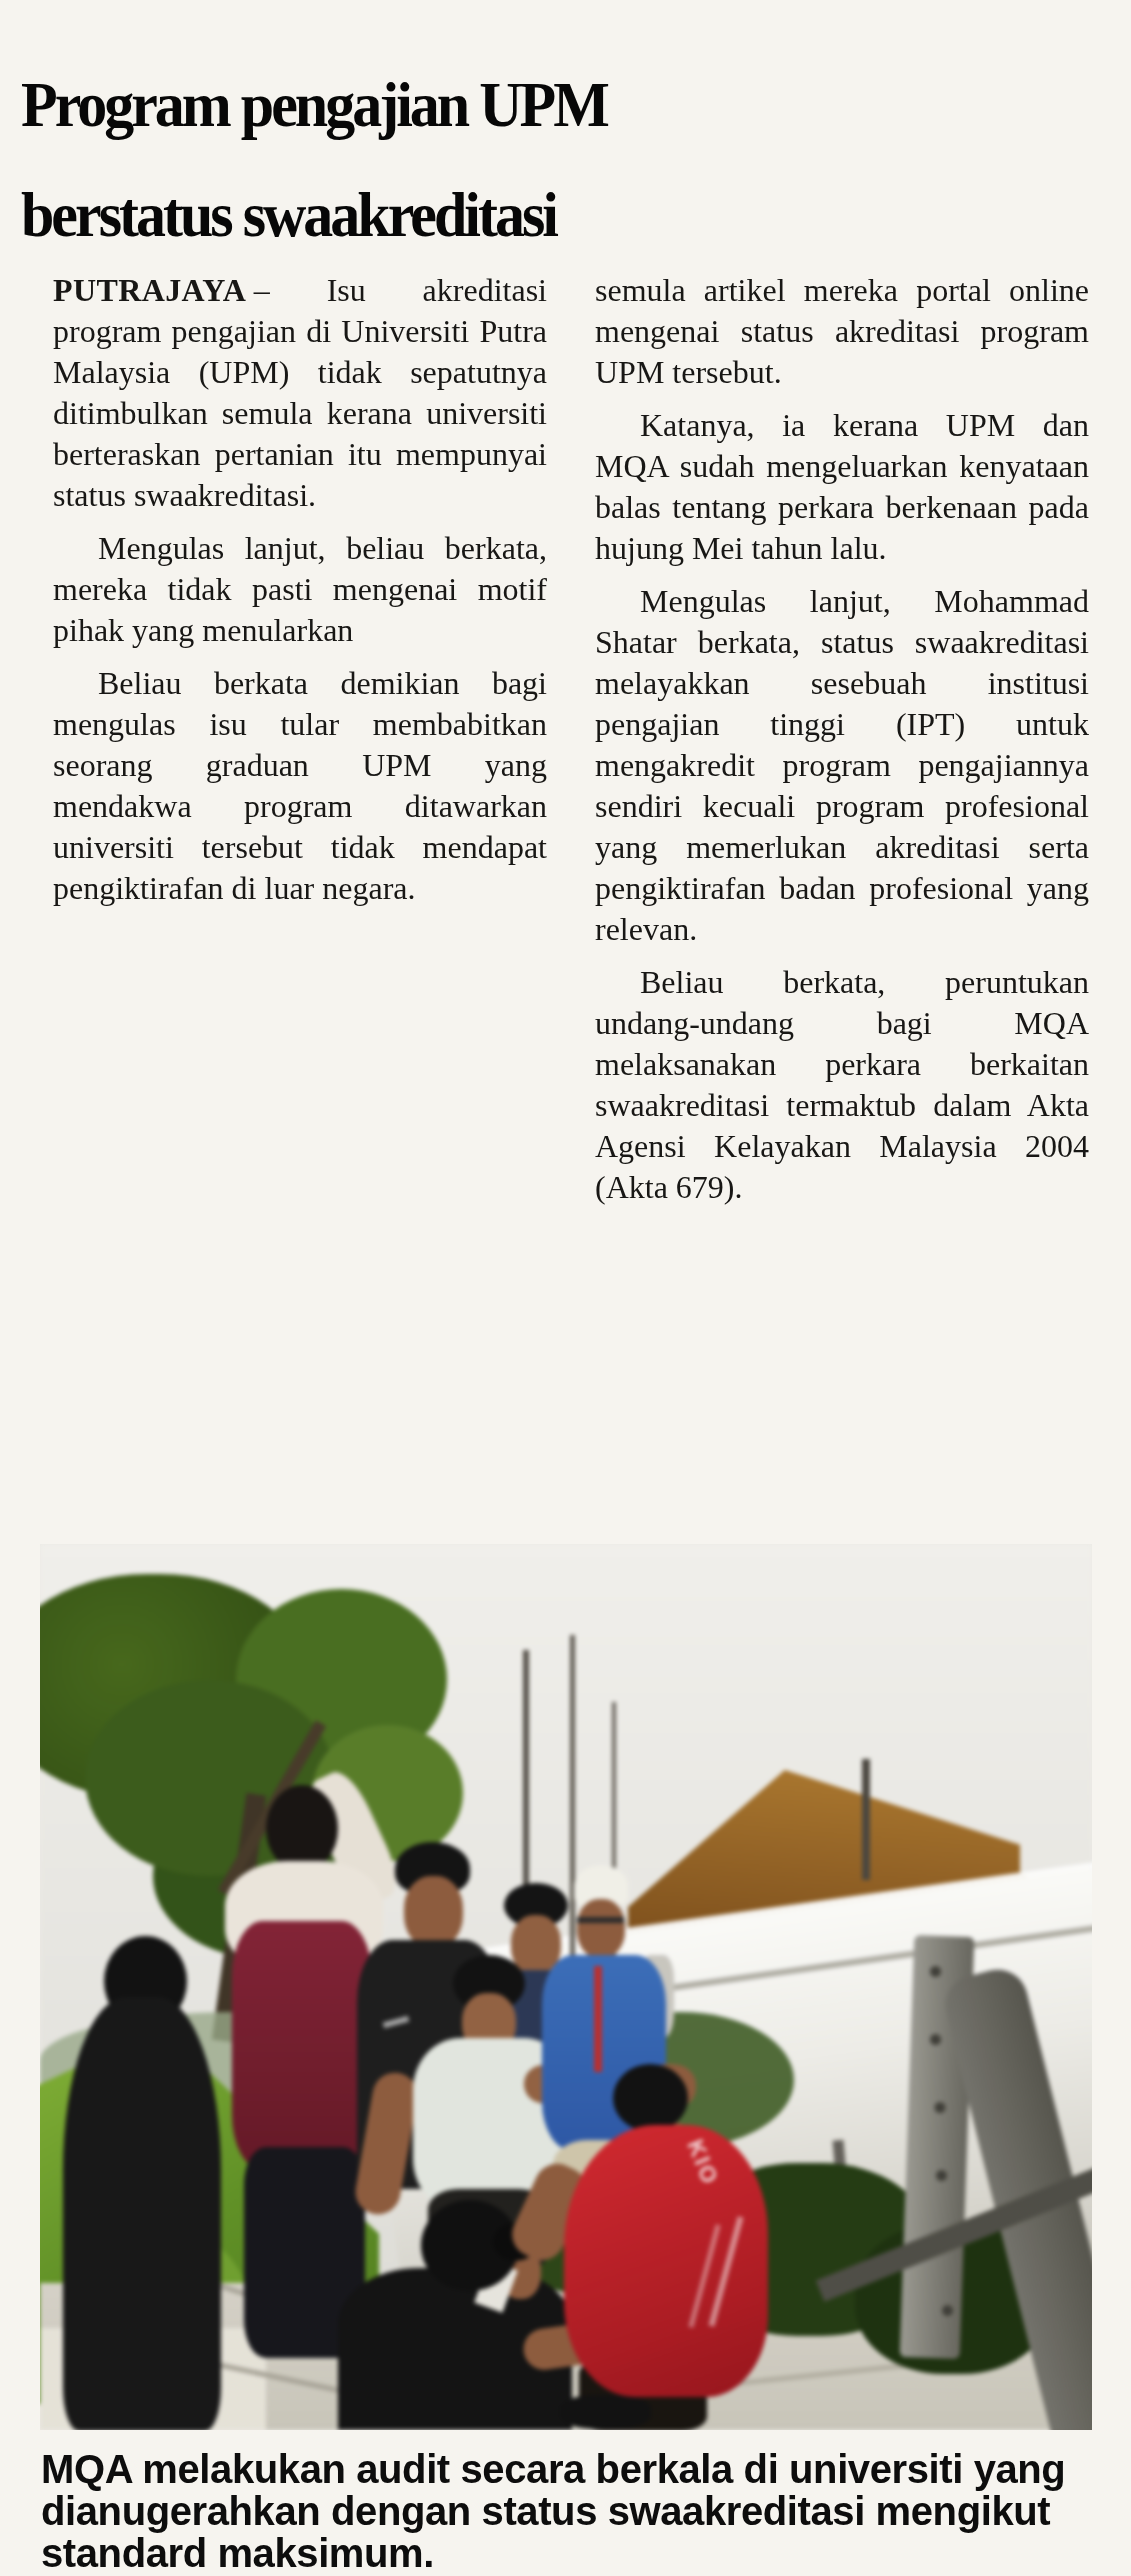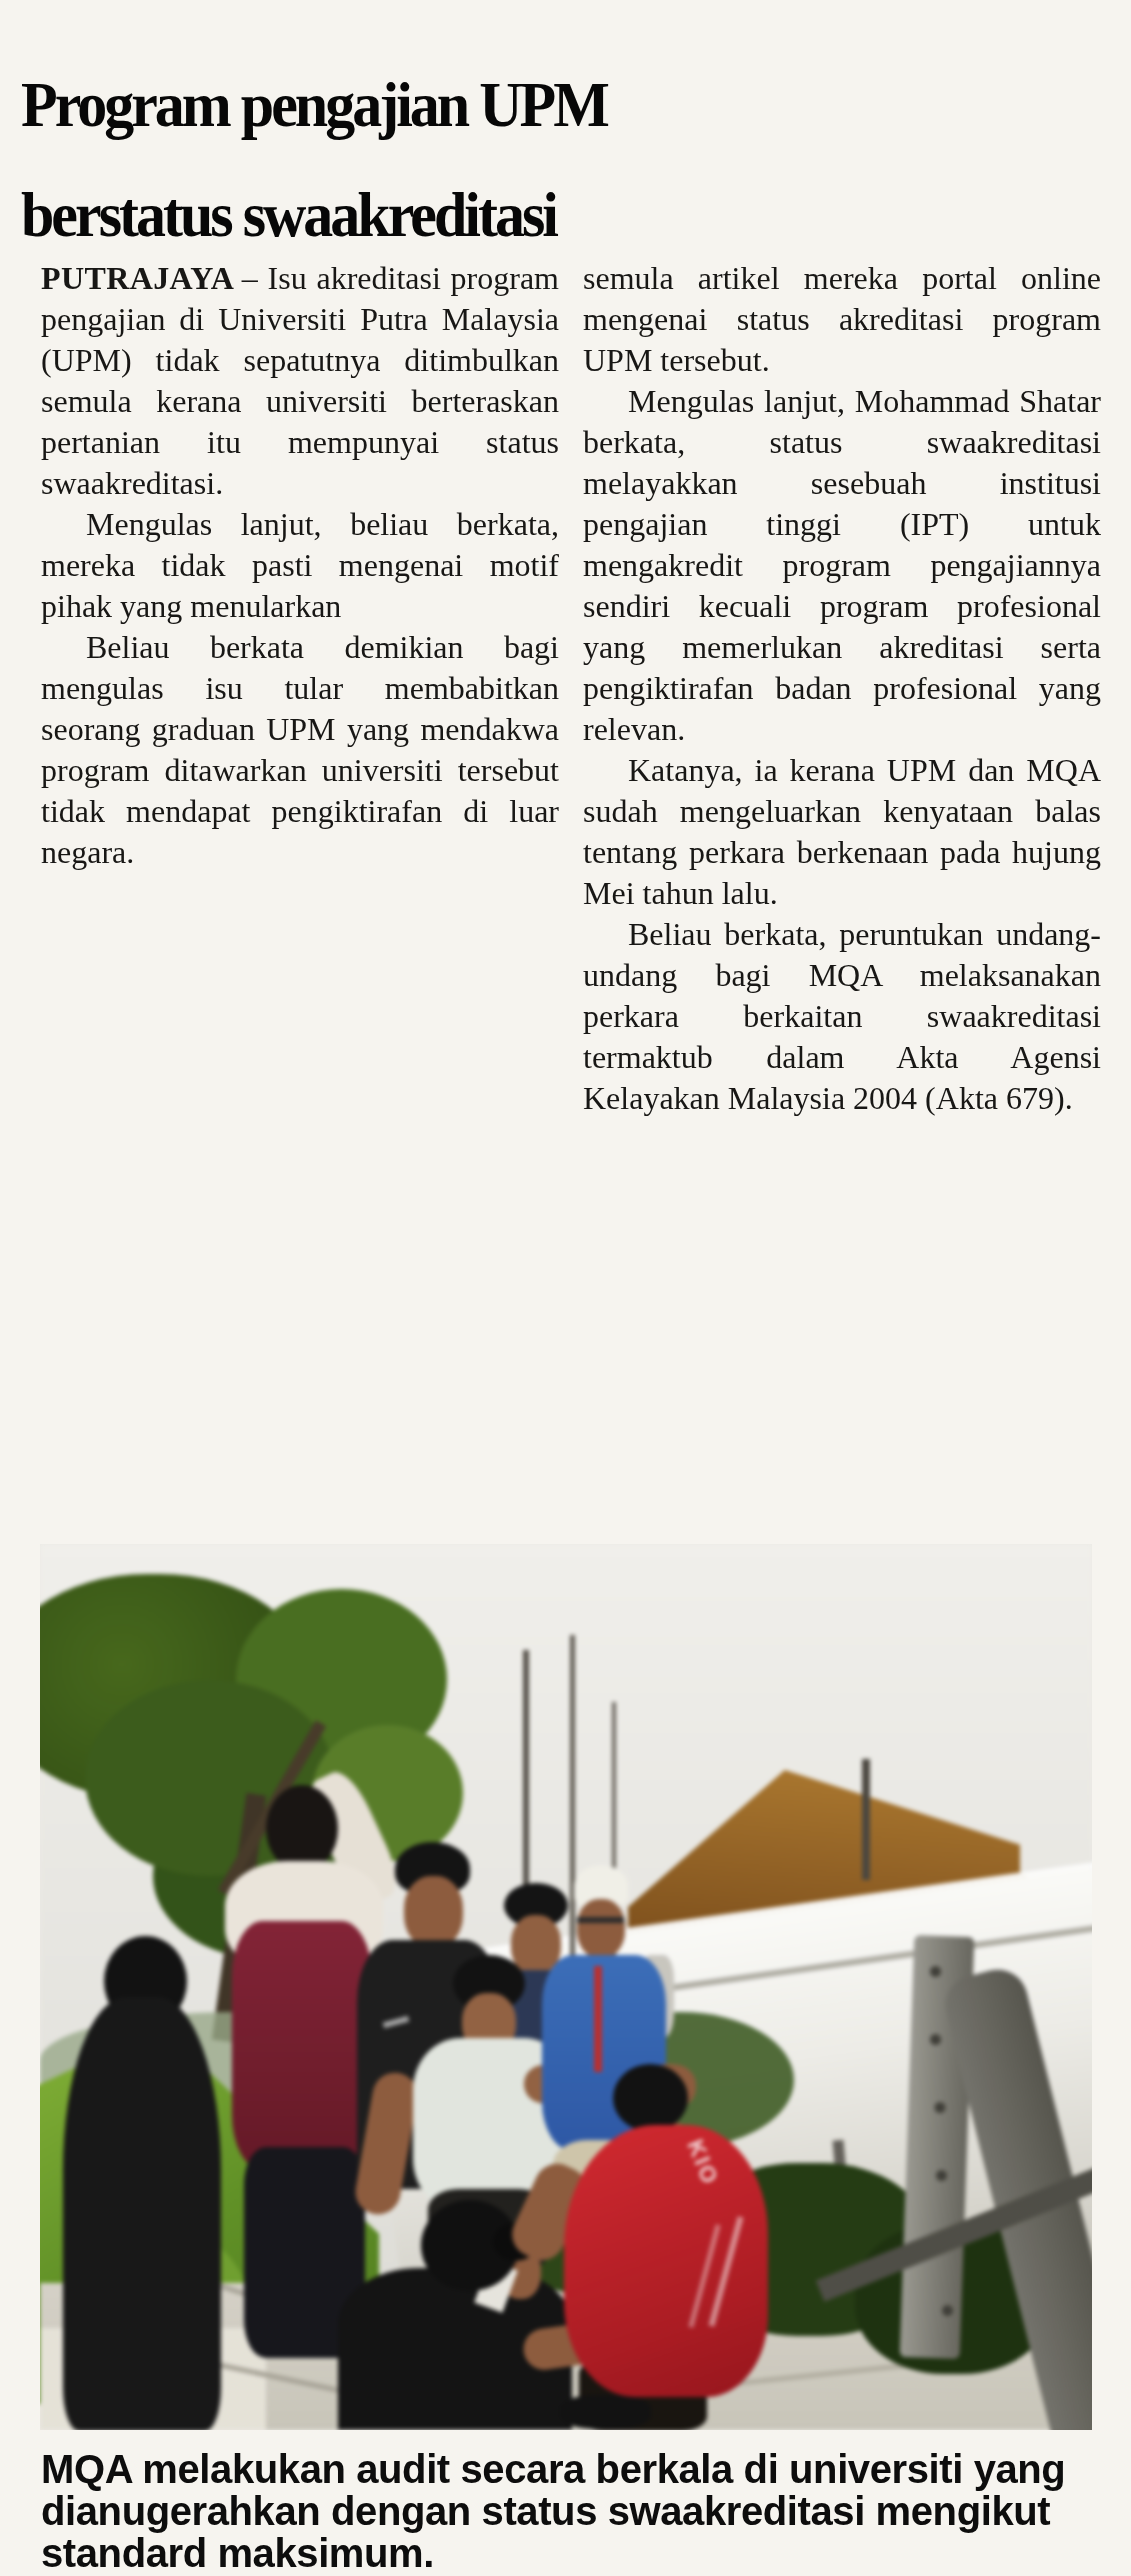--- a/index.html
+++ b/index.html
@@ -14,21 +14,21 @@
     font-family:"Liberation Serif", serif; font-weight:700;
     font-size:60px; line-height:110px; letter-spacing:-3px; color:#070707;
   }
   .headline .hl-line{display:block; transform:scaleY(1.04); transform-origin:left top;}
   
   .body-columns{
     position:absolute; left:41px; top:258px; width:1060px; height:1275px;
     display:flex; gap:24px; overflow:hidden;
   }
   .col{width:520px; font-size:32px; line-height:41px; text-align:justify; color:#181715;}
-  .col p{margin:0; text-indent:45px;}
+  .col p{margin:12px; text-indent:45px;}
   .col p.first{text-indent:0;}
   .dateline{font-weight:700; letter-spacing:0.4px; margin-right:7.5px;}
   
   .photo{
     position:absolute; left:40px; top:1544px; width:1052px; height:886px;
     overflow:hidden; background:#eceae5;
   }
   .scene{position:absolute; inset:0; filter:blur(2.3px) saturate(1.08) contrast(.98);}
   .ph{position:absolute;}
   .ph-sky{inset:0; background:linear-gradient(180deg,#f2f1ed,#e7e6e1 55%,#dcdbd5);}
@@ -144,22 +144,22 @@
   </h1>
 
   <div class="body-columns">
     <div class="col">
       <p class="first"><b class="dateline">PUTRAJAYA</b><span>– Isu akreditasi program pengajian di Universiti Putra Malaysia (UPM) tidak sepatutnya ditimbulkan semula kerana universiti berteraskan pertanian itu mempunyai status swaakreditasi.</span></p>
       <p>Mengulas lanjut, beliau berkata, mereka tidak pasti mengenai motif pihak yang menularkan</p>
       <p>Beliau berkata demikian bagi mengulas isu tular membabitkan seorang graduan UPM yang mendakwa program ditawarkan universiti tersebut tidak mendapat pengiktirafan di luar negara.</p>
     </div>
     <div class="col">
       <p class="first">semula artikel mereka portal online mengenai status akreditasi program UPM tersebut.</p>
+      <p>Katanya, ia kerana UPM dan MQA sudah mengeluarkan kenyataan balas tentang perkara berkenaan pada hujung Mei tahun lalu.</p>
       <p>Mengulas lanjut, Mohammad Shatar berkata, status swaakreditasi melayakkan sesebuah institusi pengajian tinggi (IPT) untuk mengakredit program pengajiannya sendiri kecuali program profesional yang memerlukan akreditasi serta pengiktirafan badan profesional yang relevan.</p>
-      <p>Katanya, ia kerana UPM dan MQA sudah mengeluarkan kenyataan balas tentang perkara berkenaan pada hujung Mei tahun lalu.</p>
       <p>Beliau berkata, peruntukan undang-undang bagi MQA melaksanakan perkara berkaitan swaakreditasi termaktub dalam Akta Agensi Kelayakan Malaysia 2004 (Akta 679).</p>
     </div>
   </div>
 
   <div class="photo">
     <div class="scene">
       <div class="ph ph-sky"></div>
       <div class="ph ph-roof-far"></div>
       <div class="ph ph-roof-main"></div>
       <div class="ph ph-roof-eave"></div>

